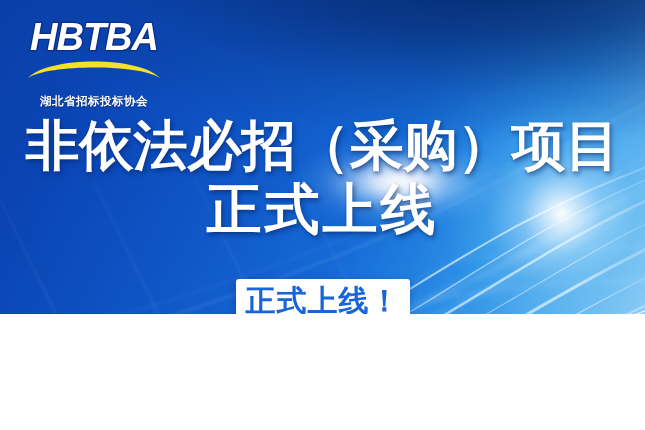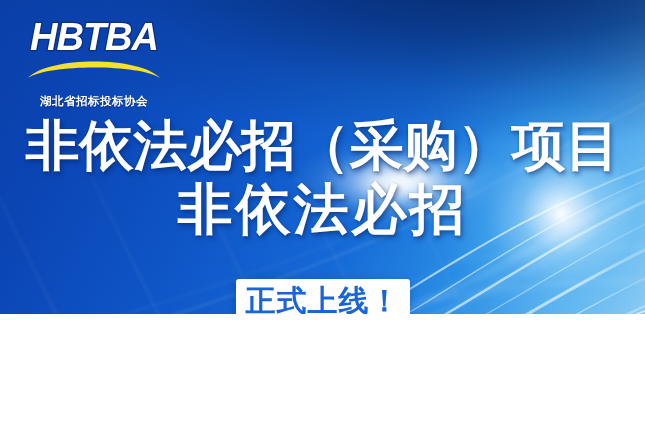--- a/index.html
+++ b/index.html
@@ -277,20 +277,20 @@
   <div class="logo">
     <div class="logo-letters">HBTBA</div>
     <svg class="logo-arc" viewBox="0 0 136 26">
       <path d="M 2 24 C 22 2 114 2 134 24 C 114 10 22 10 2 24 Z" fill="#f5e02a"></path>
     </svg>
     <div class="logo-sub">湖北省招标投标协会</div>
   </div>
 
   <div class="headline">
     <span class="headline-line l1">非依法必招（采购）项目</span>
-    <span class="headline-line l2">非依法必招</span>
+    <span class="headline-line l2">正式上线</span>
   </div>
 
   <div class="badge">
     <span class="badge-text">正式上线！</span>
   </div>
 
 </div>
 
 </body></html>

